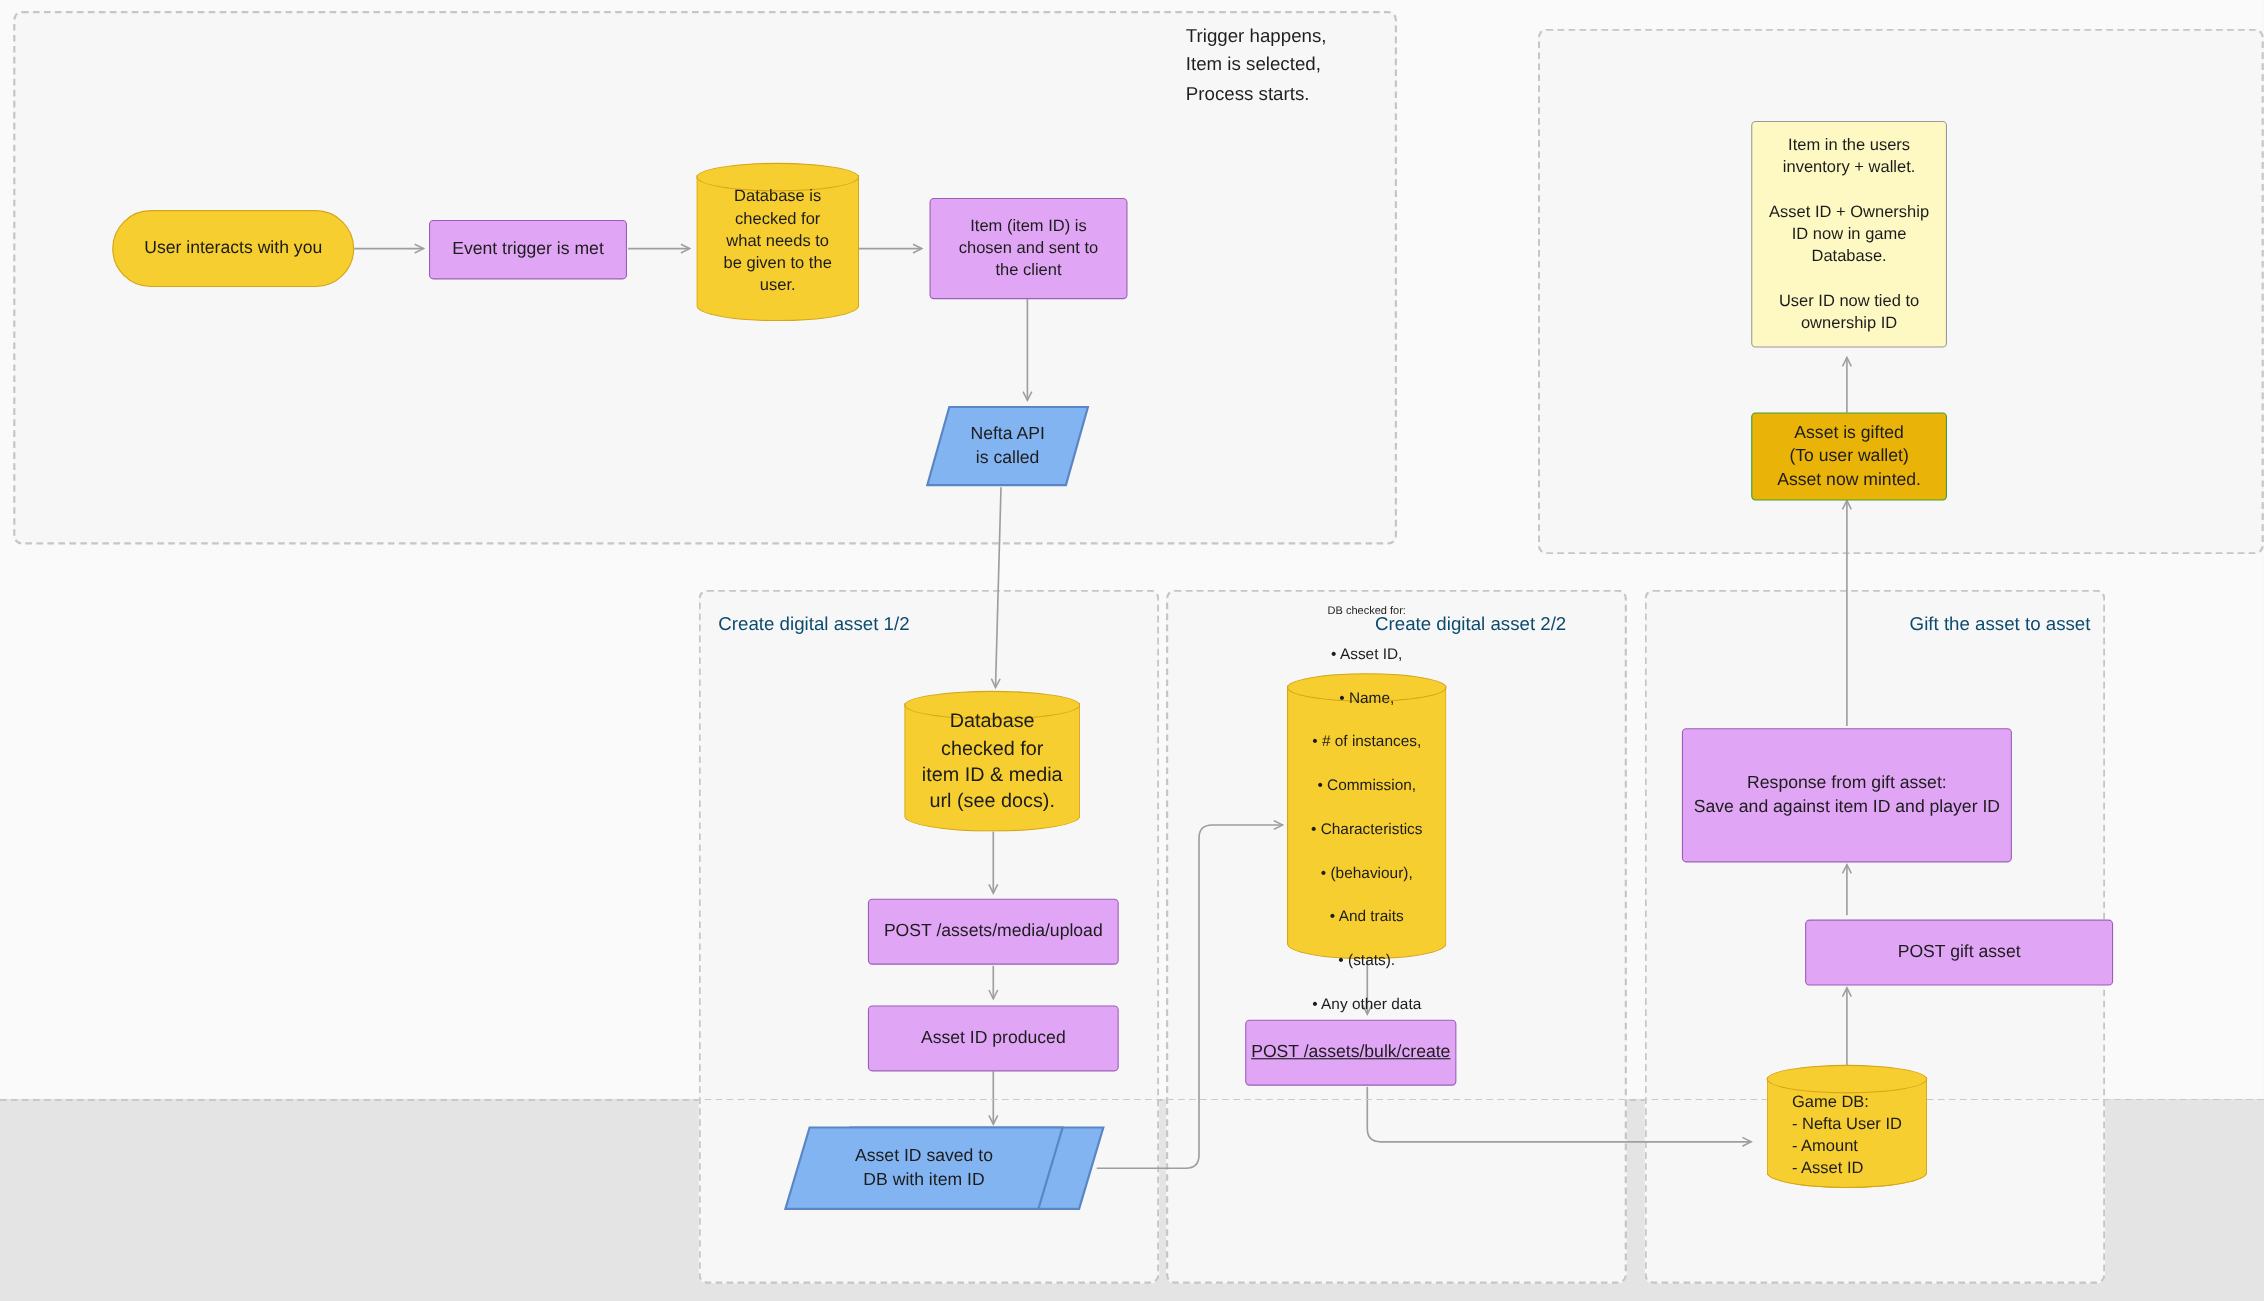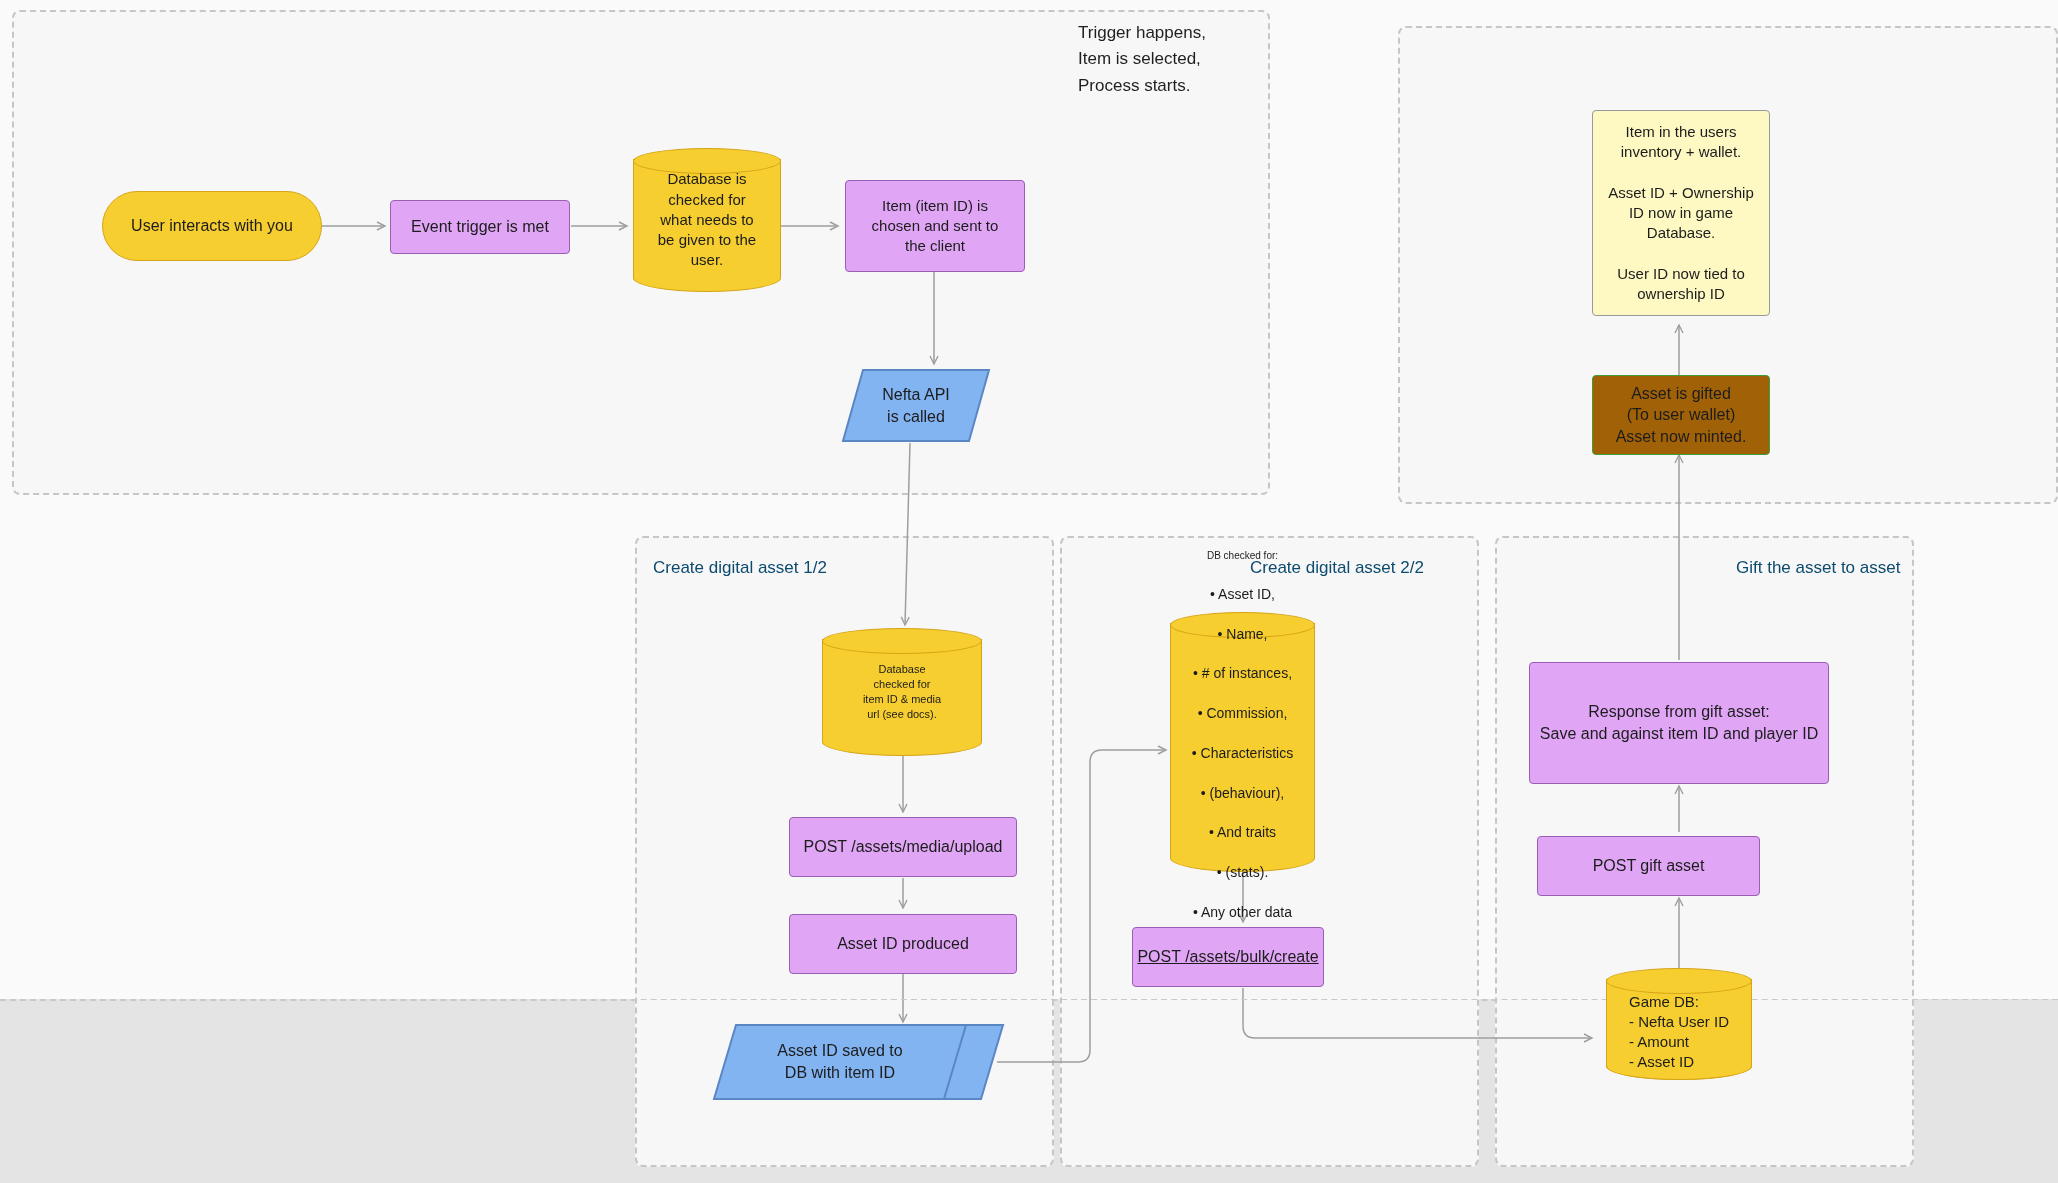--- a/index.html
+++ b/index.html
@@ -56,21 +56,21 @@
     background:#E0A6F5;
     border:1.6px solid #9a5fb5;
     border-radius:4px;
   }
   .n-stadium{
     background:#F6CE30;
     border:1.6px solid #d6a418;
     border-radius:999px;
   }
   .n-green{
-    background:#a16207;
+    background:#eab308;
     border:1.6px solid #3f9d38;
     border-radius:4px;
   }
   .n-gray{
     background:#fef9c3;
     border:1.6px solid #999999;
     border-radius:4px;
   }
   .n-para{
     background:transparent;border:none;
@@ -211,21 +211,21 @@
     <svg class="para-shape" viewBox="0 0 150 75" preserveAspectRatio="none">
       <polygon points="22,2 148,2 128,73 2,73" fill="#83B4F2" stroke="#5b86c4" stroke-width="2"></polygon>
     </svg>
     <div class="para-txt">Nefta API
 is called</div>
   </div>
 
   <div class="node n-cyl" style="left:822px;top:628px;width:160px;height:128px;">
     <div class="cyl-body"></div>
     <div class="cyl-top"></div>
-    <div class="cyl-txt" style="font-size:11px;text-align:center;">Database
+    <div class="cyl-txt" style="font-size:18px;text-align:center;">Database
 checked for
 item ID &amp; media
 url (see docs).</div>
   </div>
 
   <div class="node n-rect" style="left:789px;top:817px;width:228px;height:60px;">POST /assets/media/upload</div>
 
   <div class="node n-rect" style="left:789px;top:914px;width:228px;height:60px;">Asset ID produced</div>
 
   <div class="node n-para" style="left:712px;top:1023px;width:256px;height:78px;">
@@ -253,21 +253,21 @@
         <li>• Any other data</li>
       </ul>
     </div>
   </div>
 
   <div class="node n-rect" style="left:1132px;top:927px;width:192px;height:60px;text-decoration:underline;">POST /assets/bulk/create</div>
 
   <div class="node n-rect" style="left:1529px;top:662px;width:300px;height:122px;">Response from gift asset:
 Save and against item ID and player ID</div>
 
-  <div class="node n-rect" style="left:1537px;top:836px;width:223px;height:60px;">POST gift asset</div>
+  <div class="node n-rect" style="left:1641px;top:836px;width:280px;height:60px;">POST gift asset</div>
 
   <div class="node n-cyl" style="left:1606px;top:968px;width:146px;height:112px;">
     <div class="cyl-body"></div>
     <div class="cyl-top"></div>
     <div class="cyl-txt" style="font-size:15px;text-align:left;padding-top:16px;">Game DB:
 - Nefta User ID
 - Amount
 - Asset ID</div>
   </div>
 

